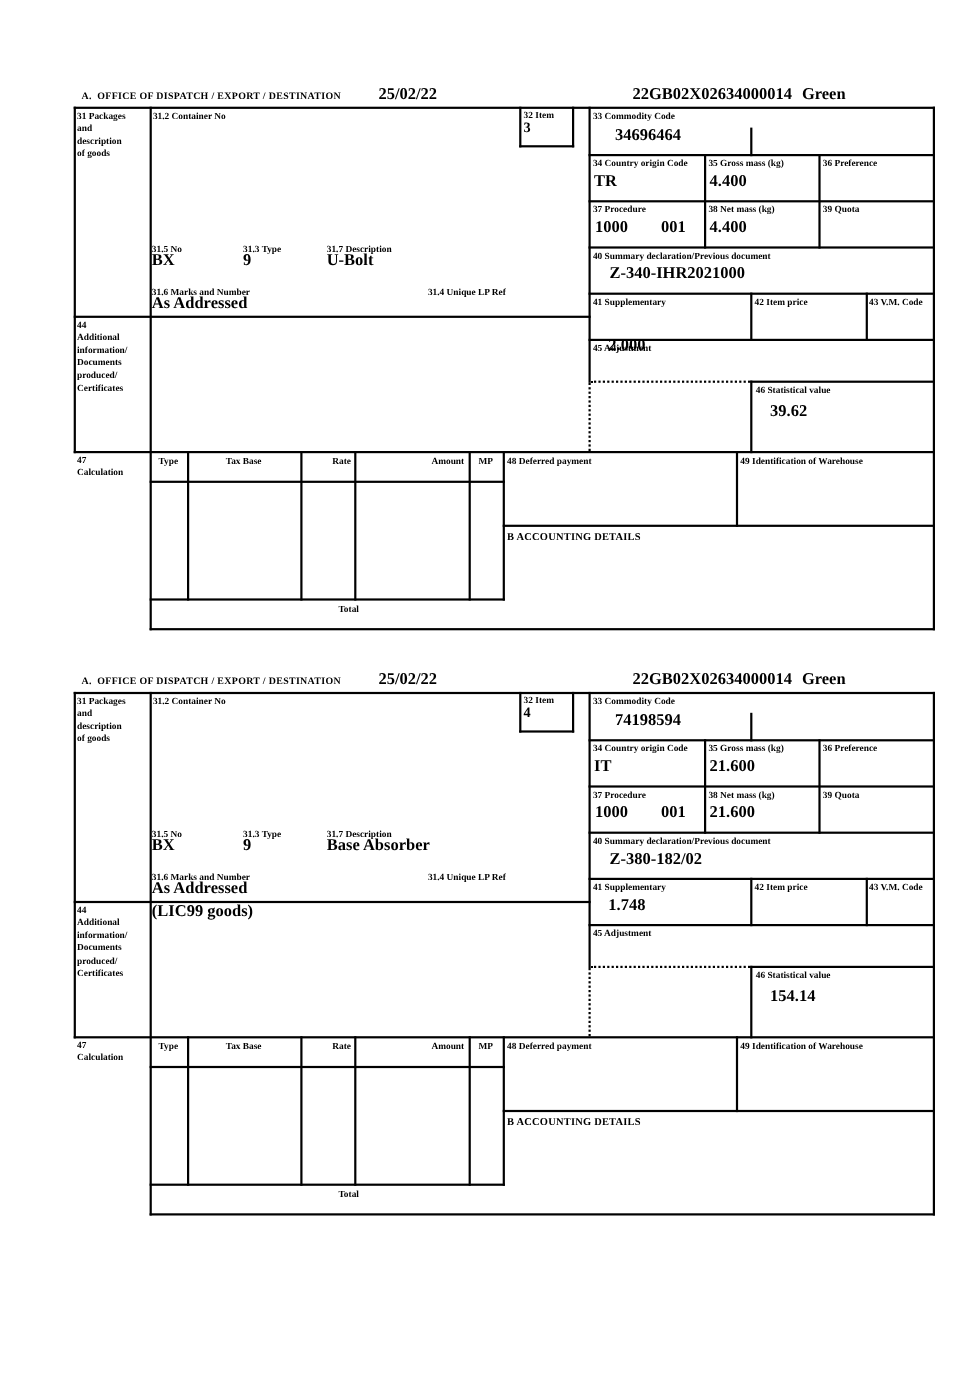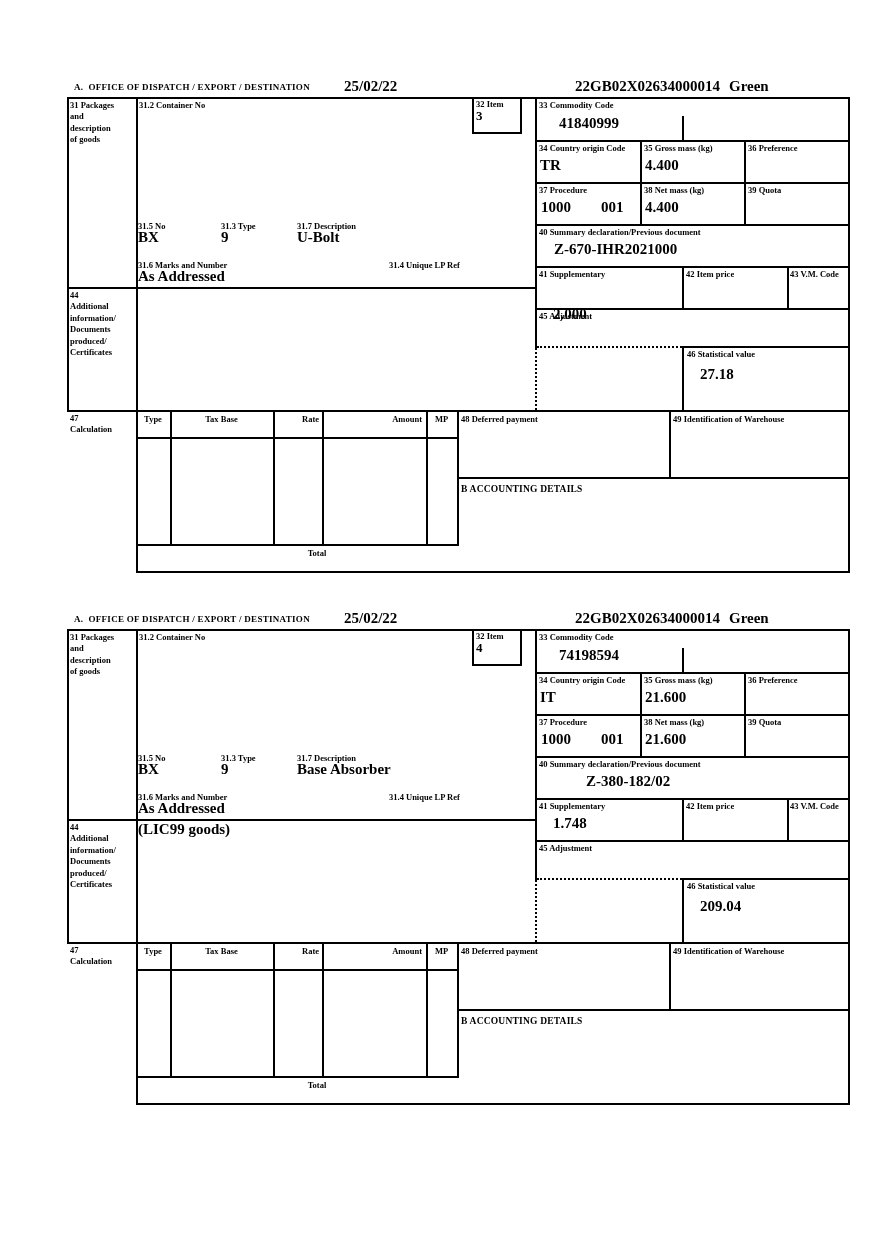--- a/index.html
+++ b/index.html
@@ -101,33 +101,33 @@
     <span class="lbl ctr" style="left:103px;top:334px;width:103px;">Tax Base</span>
     <span class="lbl rgt" style="left:206px;top:334px;width:46px;">Rate</span>
     <span class="lbl rgt" style="left:255px;top:334px;width:100px;">Amount</span>
     <span class="lbl ctr" style="left:359px;top:334px;width:31px;">MP</span>
     <span class="lbl" style="left:394px;top:334px;">48 Deferred payment</span>
     <span class="lbl" style="left:606px;top:334px;">49 Identification of Warehouse</span>
     <span class="acct" style="left:394px;top:404px;">B ACCOUNTING DETAILS</span>
     <span class="lbl ctr" style="left:200px;top:468px;width:100px;">Total</span>
 
     <span class="val-sm" style="left:409px;top:29px;">3</span>
-    <span class="val" style="left:492px;top:35px;">41840999</span>
+    <span class="val" style="left:492px;top:35px;">34696464</span>
     <span class="val" style="left:473px;top:77px;">TR</span>
     <span class="val" style="left:578px;top:77px;">4.400</span>
     <span class="val" style="left:474px;top:119px;">1000</span>
     <span class="val" style="left:534px;top:119px;">001</span>
     <span class="val" style="left:578px;top:119px;">4.400</span>
     <span class="val" style="left:71px;top:149px;">BX</span>
     <span class="val" style="left:154px;top:149px;">9</span>
     <span class="val" style="left:230px;top:149px;">U-Bolt</span>
     <span class="val" style="left:71px;top:188px;">As Addressed</span>
-    <span class="val" style="left:487px;top:161px;">Z-670-IHR2021000</span>
+    <span class="val" style="left:487px;top:161px;">Z-340-IHR2021000</span>
     <span class="val" style="left:486px;top:203px;margin-top:23px;">2.000</span>
-    <span class="val" style="left:633px;top:286px;">27.18</span>
+    <span class="val" style="left:633px;top:286px;">39.62</span>
     <span class="val" style="left:71px;top:209px;"></span>
 
   </section>
 
   <section class="block" style="top: 612px;">
 
     <span class="hdr-label" style="left:7px;top:2px;">A.  OFFICE OF DISPATCH / EXPORT / DESTINATION</span>
     <span class="hdr-val" style="left:277px;top:-2px;">25/02/22</span>
     <span class="hdr-val" style="left:508px;top:-2px;">22GB02X02634000014</span>
     <span class="hdr-val" style="left:662px;top:-2px;">Green</span>
@@ -214,19 +214,19 @@
     <span class="val" style="left:492px;top:35px;">74198594</span>
     <span class="val" style="left:473px;top:77px;">IT</span>
     <span class="val" style="left:578px;top:77px;">21.600</span>
     <span class="val" style="left:474px;top:119px;">1000</span>
     <span class="val" style="left:534px;top:119px;">001</span>
     <span class="val" style="left:578px;top:119px;">21.600</span>
     <span class="val" style="left:71px;top:149px;">BX</span>
     <span class="val" style="left:154px;top:149px;">9</span>
     <span class="val" style="left:230px;top:149px;">Base Absorber</span>
     <span class="val" style="left:71px;top:188px;">As Addressed</span>
-    <span class="val" style="left:487px;top:161px;margin-left:32px;">Z-380-182/02</span>
+    <span class="val" style="left:487px;top:161px;">Z-380-182/02</span>
     <span class="val" style="left:486px;top:203px;">1.748</span>
-    <span class="val" style="left:633px;top:286px;">209.04</span>
+    <span class="val" style="left:633px;top:286px;">154.14</span>
     <span class="val" style="left:71px;top:209px;">(LIC99 goods)</span>
 
   </section>
 </div>
 
 </body></html>

